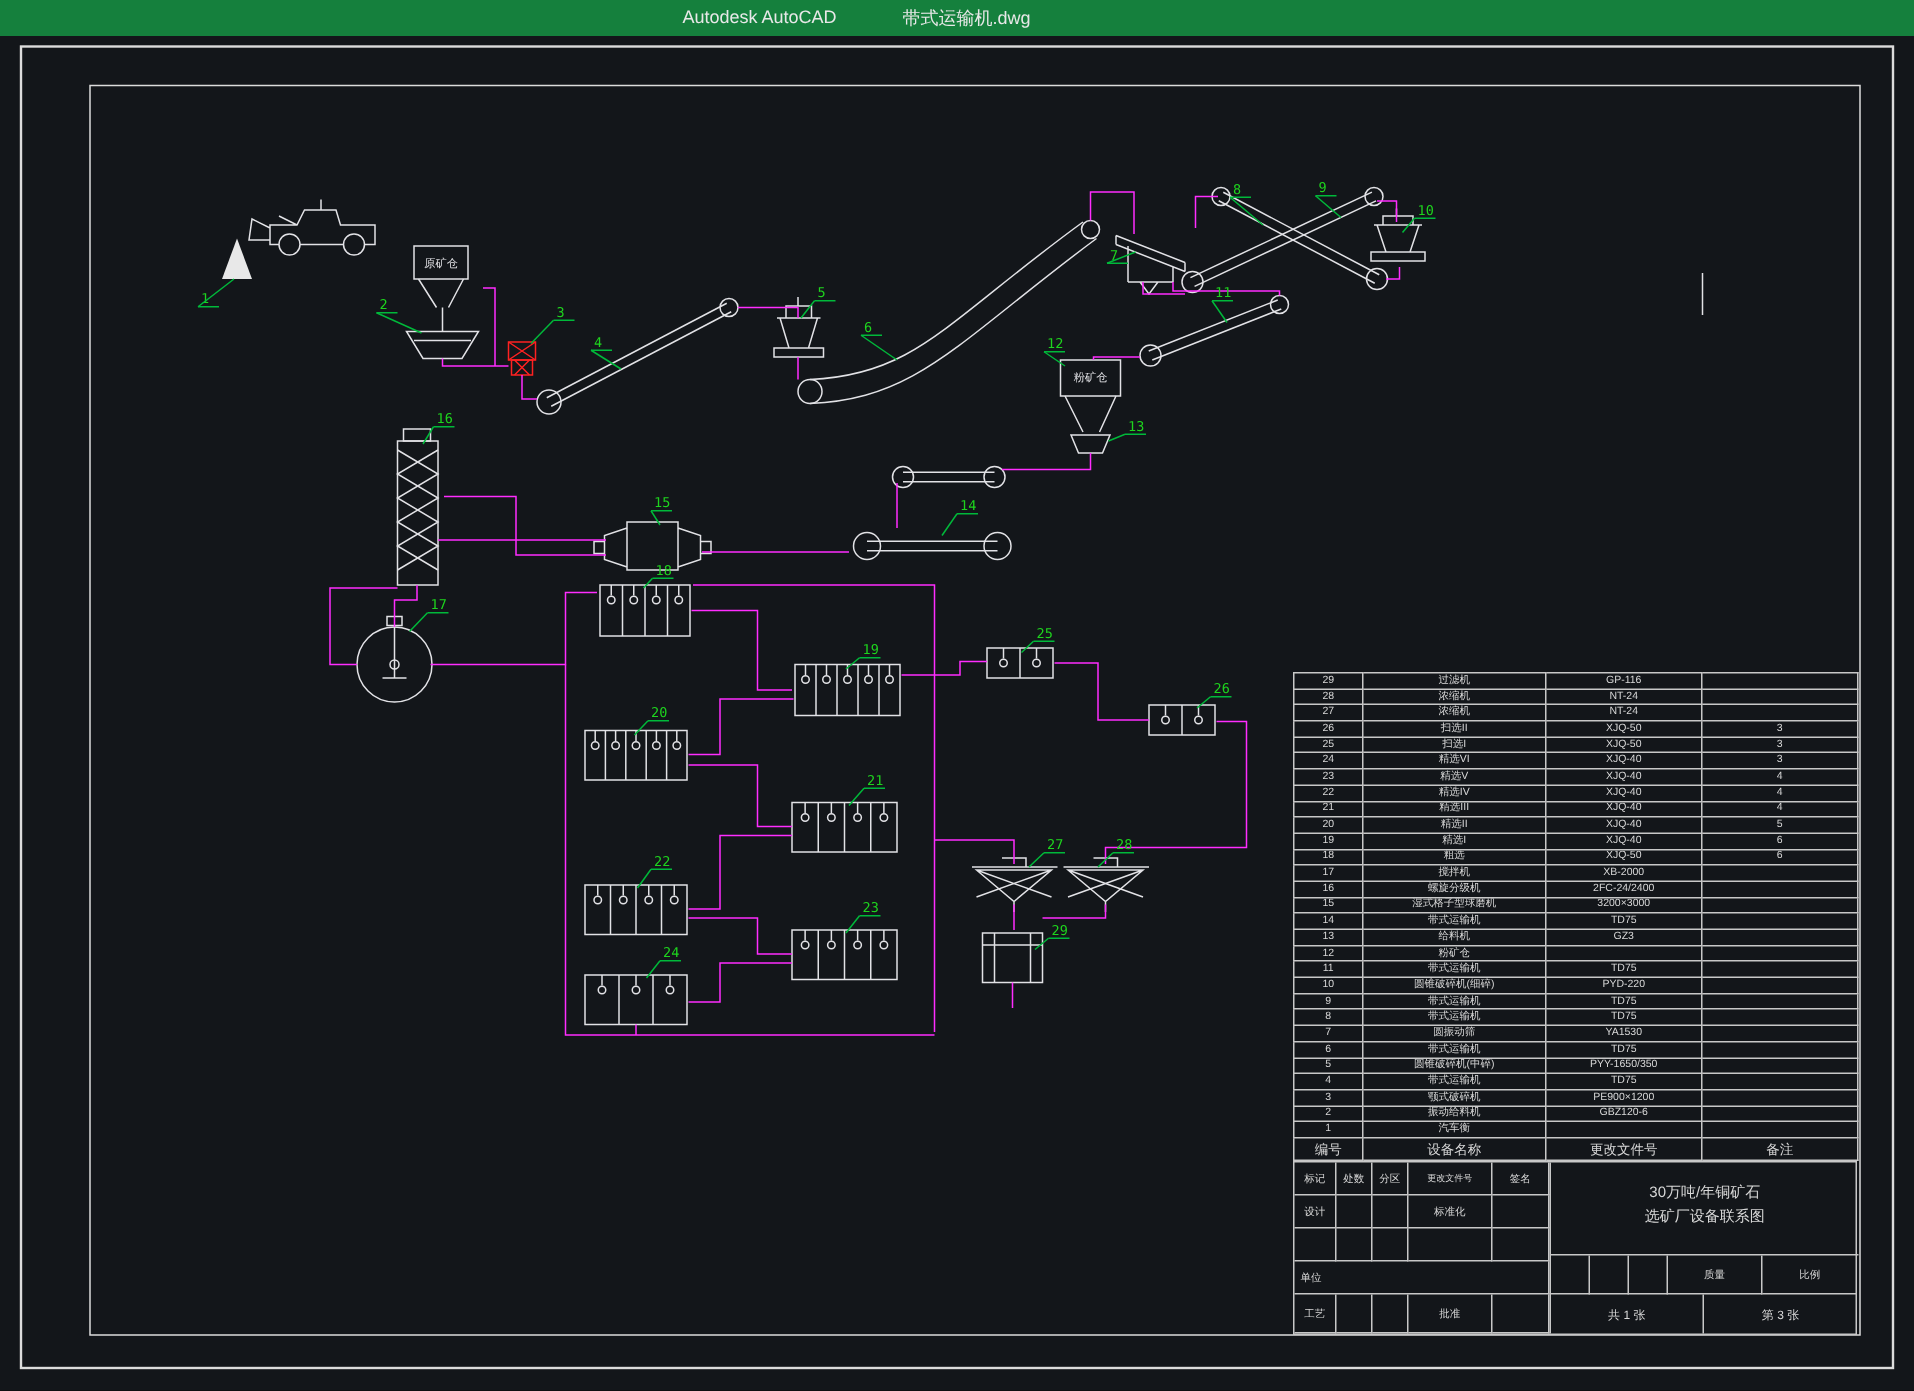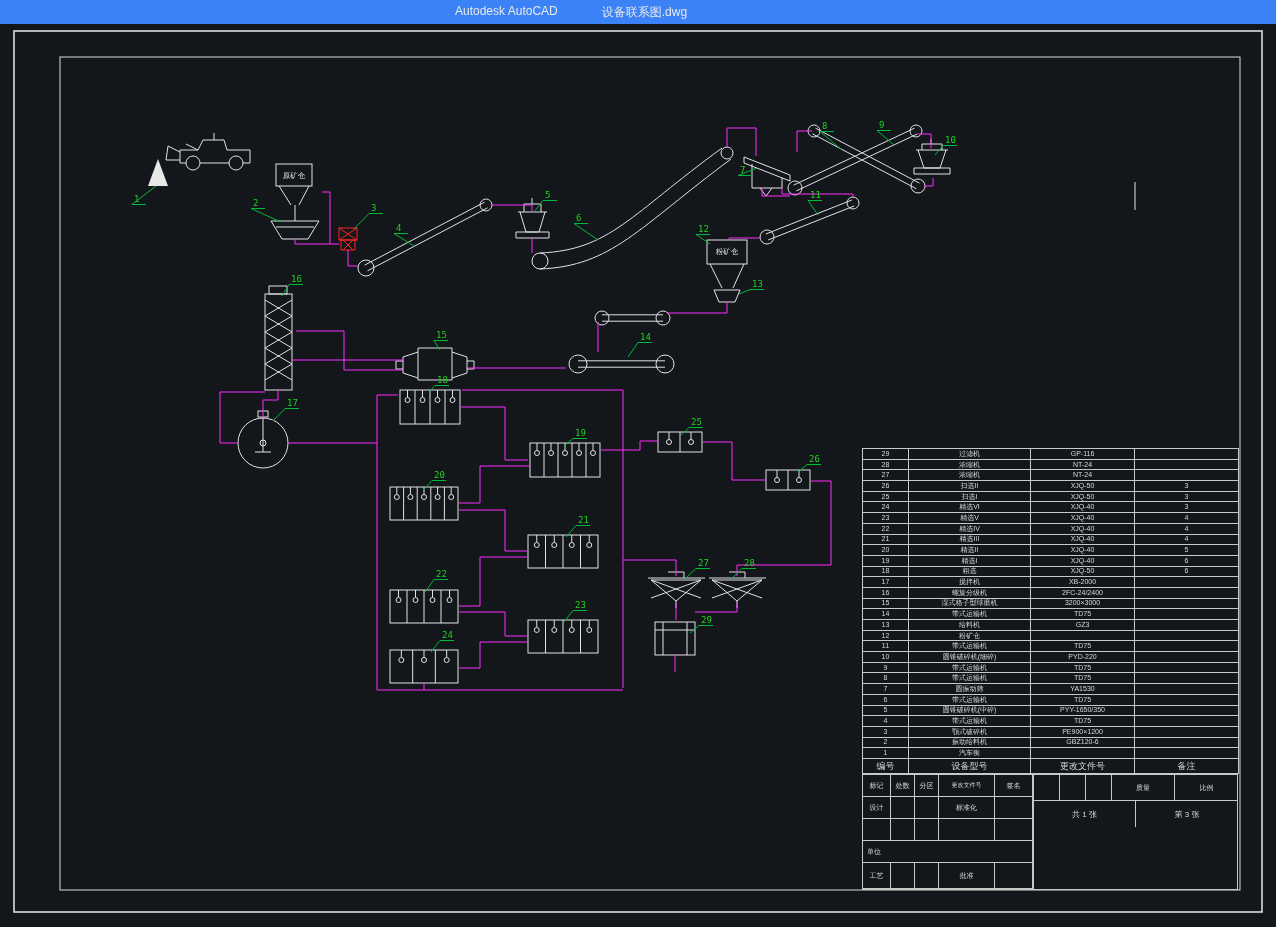--- a/index.html
+++ b/index.html
@@ -1,19 +1,19 @@
 <!DOCTYPE html>
 <html><head>
 <meta charset="utf-8">
 <style>
   html,body{margin:0;padding:0;background:#0a0a0c;}
   body{width:1276px;height:927px;position:relative;overflow:hidden;
        font-family:"Liberation Sans", sans-serif;}
   
-  .titlebar{position:absolute;top:0;left:0;width:1276px;height:24px;background:#3b82f6;z-index:5;}
+  .titlebar{position:absolute;top:0;left:0;width:1276px;height:24px;background:#15803d;z-index:5;}
   .titlebar-inner{position:absolute;left:455px;top:4px;display:flex;gap:44px;color:#e8e8e8;font-size:12px;white-space:nowrap;}
   
   svg.draw{position:absolute;top:0;left:0;}
   .w{stroke:#e2e2e6;fill:none;stroke-width:1;}
   .w line,.w circle,.w rect,.w path{stroke:#e2e2e6;fill:none;stroke-width:1;}
   .wfill{fill:#e8e8e8;stroke:none;}
   .m{stroke:#ff2dff;fill:none;stroke-width:1;}
   .r{stroke:#ff2222;fill:none;stroke-width:1;}
   .frame1{stroke:#dcdcdc;fill:none;stroke-width:1;}
   .frame2{stroke:#dcdcdc;fill:none;stroke-width:1.6;}
@@ -43,21 +43,21 @@
       font-size:7px;display:flex;align-items:center;justify-content:center;}
   .tb-bot > div{height:26px;box-sizing:border-box;border-right:1px solid #c8c8c8;
       font-size:8px;display:flex;align-items:center;justify-content:center;}
 </style>
 </head>
 <body>
 
 <div class="titlebar">
   <div class="titlebar-inner">
     <span>Autodesk AutoCAD</span>
-    <span>设备联系图.dwg</span>
+    <span>带式运输机.dwg</span>
   </div>
 </div>
 
 <svg class="draw" width="1276" height="927" viewBox="0 0 1276 927">
 
   <rect x="0" y="24" width="1276" height="903" fill="#13161a"></rect>
 
   <rect x="14" y="31" width="1248" height="881" class="frame2"></rect>
   <rect x="60" y="57" width="1180" height="833" class="frame1"></rect>
 
@@ -567,21 +567,21 @@
         <tr>
           <td>1</td>
           <td>汽车衡</td>
           <td></td>
           <td></td>
         </tr>
       </tbody>
     <tfoot>
       <tr>
         <td>编号</td>
-        <td>设备型号</td>
+        <td>设备名称</td>
         <td>更改文件号</td>
         <td>备注</td>
       </tr>
     </tfoot>
   </table>
 </div>
 
 <div class="tb">
   <div class="tb-left">
     <div class="cell">标记</div>
@@ -604,20 +604,24 @@
 
     <div class="cell wide">单位</div>
 
     <div class="cell">工艺</div>
     <div class="cell"></div>
     <div class="cell"></div>
     <div class="cell">批准</div>
     <div class="cell"></div>
   </div>
   <div class="tb-right">
+    <div class="tb-title">
+      <div>30万吨/年铜矿石</div>
+      <div>选矿厂设备联系图</div>
+    </div>
     <div class="tb-mid">
       <div style="width:26px"></div>
       <div style="width:26px"></div>
       <div style="width:26px"></div>
       <div style="width:63px">质量</div>
       <div style="width:63px;border-right:none">比例</div>
     </div>
     <div class="tb-bot">
       <div style="width:102px">共 1 张</div>
       <div style="width:102px;border-right:none">第 3 张</div>

